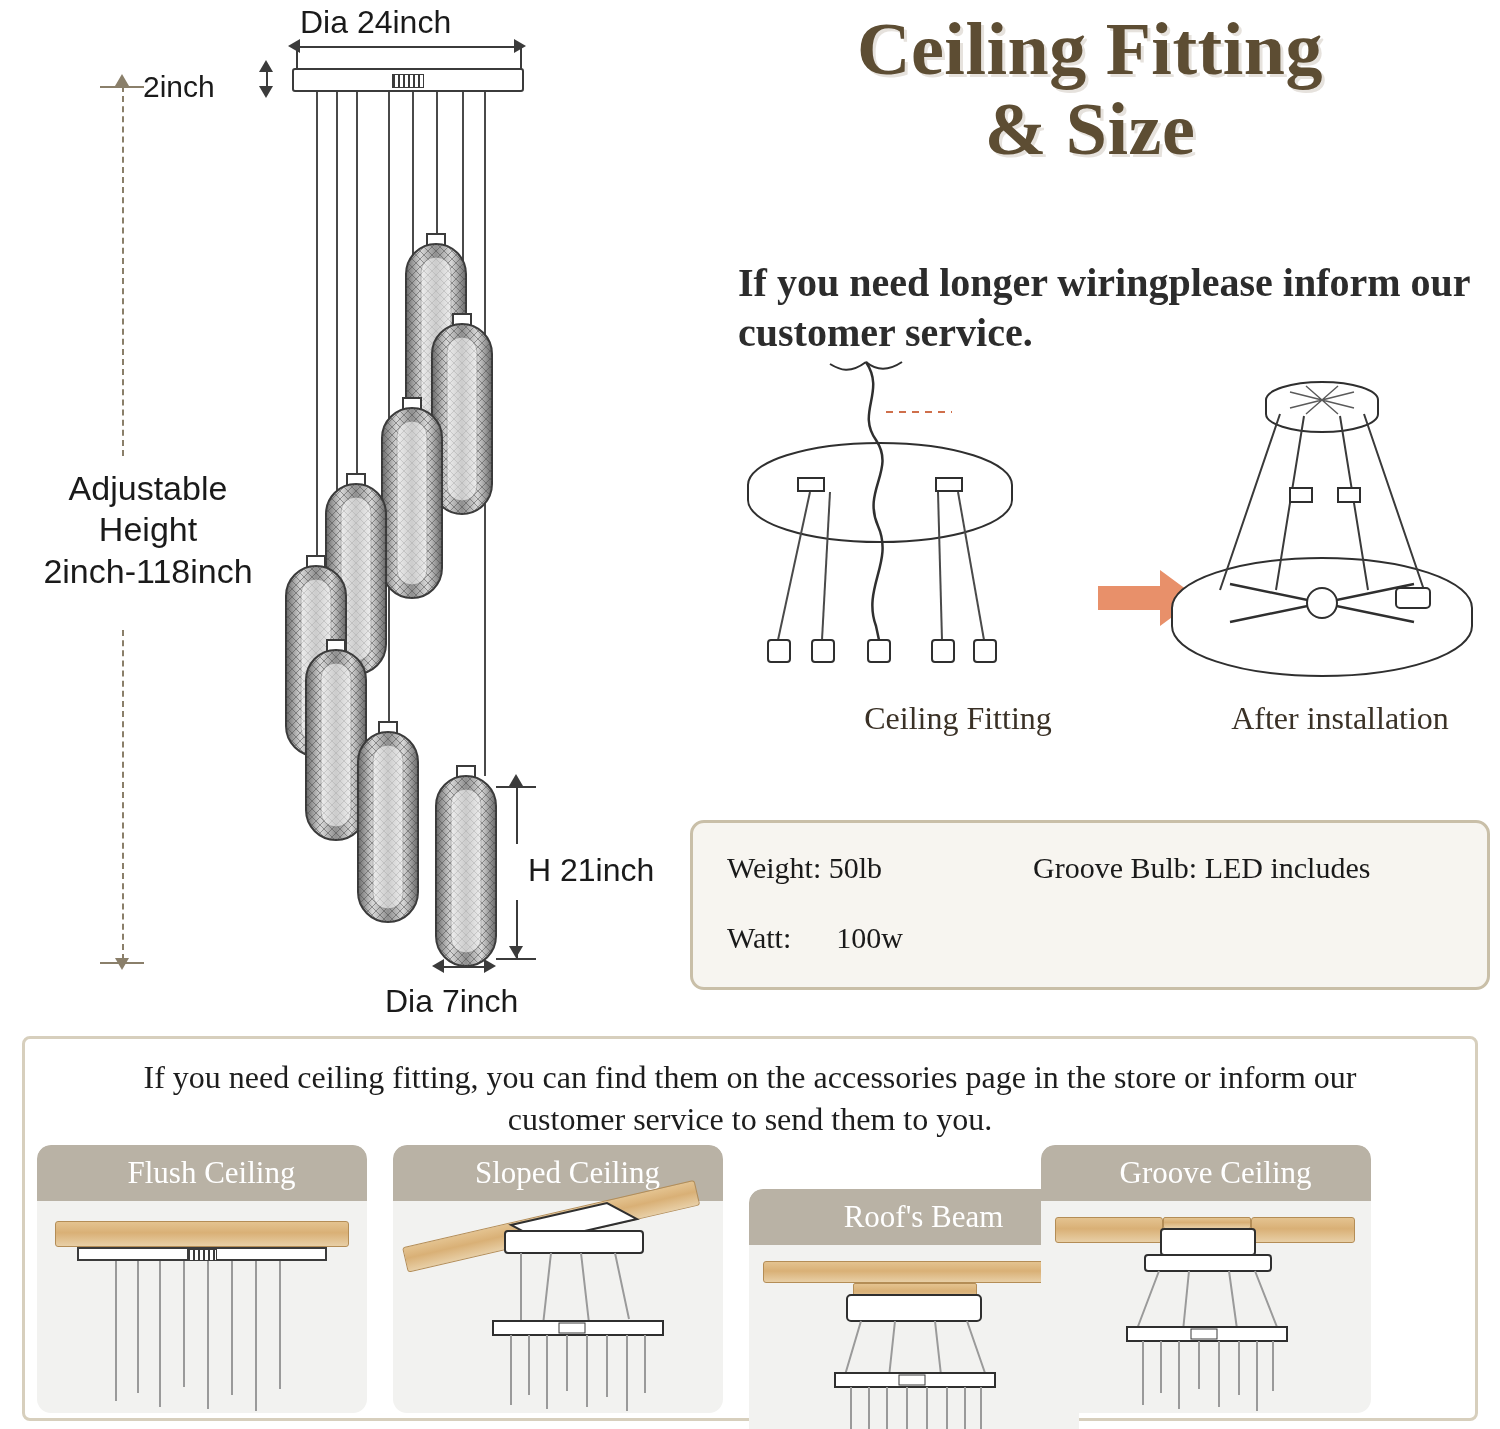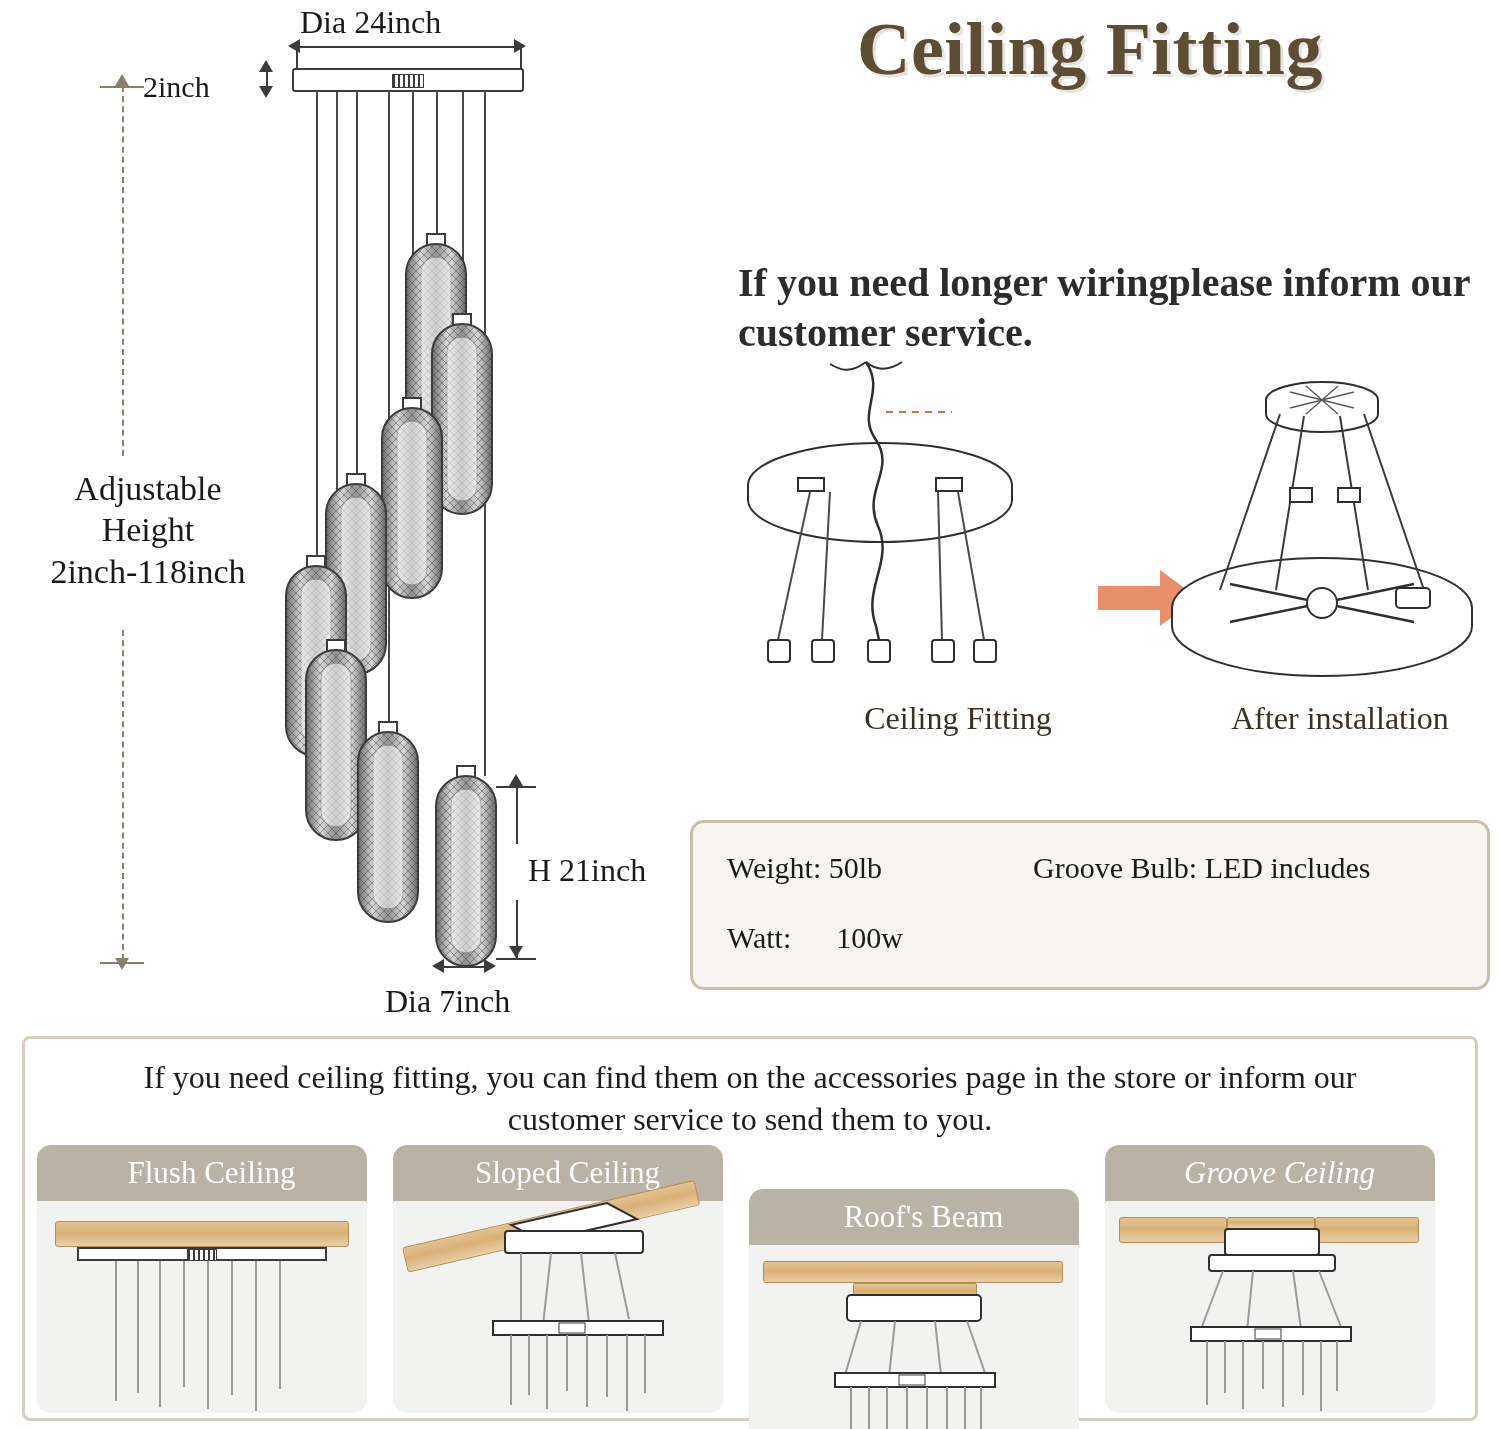--- a/index.html
+++ b/index.html
@@ -18,21 +18,21 @@
 
   
   #left-panel {
     position: absolute;
     left: 0; top: 0;
     width: 680px; height: 1030px;
   }
 
   .dim-text {
     position: absolute;
-    font-family: Liberation Serif, serif;
+    font-family: Liberation Sans, sans-serif;
     color: #1a1a1a;
     white-space: pre;
   }
 
   #dia24-label { left: 300px; top: 4px; font-size: 32px; }
   #twoinch-label { left: 143px; top: 70px; font-size: 30px; }
   #adjustable-label {
     left: 8px; top: 468px; font-size: 34px;
     text-align: center; width: 280px; line-height: 1.22;
   }
@@ -129,21 +129,21 @@
     position: absolute;
     top: 106px;
     width: 330px; height: 268px;
     background: #f2f2f0;
     border-radius: 14px;
     overflow: hidden;
   }
   #card-0 { left: 12px; }
   #card-1 { left: 368px; }
   #card-2 { left: 724px; margin-top: 44px; }
-  #card-3 { left: 1080px; font-style: italic; }
+  #card-3 { left: 1016px; }
 
   .ceil-head {
     height: 56px;
     background: #b9b2a5;
     color: #ffffff;
     font-size: 31px;
     line-height: 56px;
     text-align: center;
     border-radius: 14px 14px 0 0;
     padding-left: 19px;
@@ -276,20 +276,21 @@
   <div class="dim-text" id="dia7-label">Dia 7inch</div>
   <div class="blk-h" style="left:440px; top:966px; width:52px;"></div>
   <div class="arrow-left" style="left:432px; top:959px;"></div>
   <div class="arrow-right" style="left:484px; top:959px;"></div>
 </div>
 
 <div id="right-panel">
 
   <div id="title">
     <span>Ceiling Fitting</span><br>
+    <span>&amp; Size</span>
   </div>
 
   <div id="subtitle">If you need longer wiringplease inform our customer service.</div>
 
   <svg width="810" height="420" viewBox="0 0 810 420" style="position:absolute; left:0; top:340px;">
 
     <ellipse cx="190" cy="145" rx="132" ry="42" fill="#ffffff" stroke="#2f2f2f" stroke-width="2"></ellipse>
     <path d="M58 145 L58 160 A132 42 0 0 0 322 160 L322 145" fill="#ffffff" stroke="#2f2f2f" stroke-width="2"></path>
     <rect x="108" y="138" width="26" height="13" fill="#fff" stroke="#2f2f2f" stroke-width="2"></rect>
     <rect x="246" y="138" width="26" height="13" fill="#fff" stroke="#2f2f2f" stroke-width="2"></rect>

